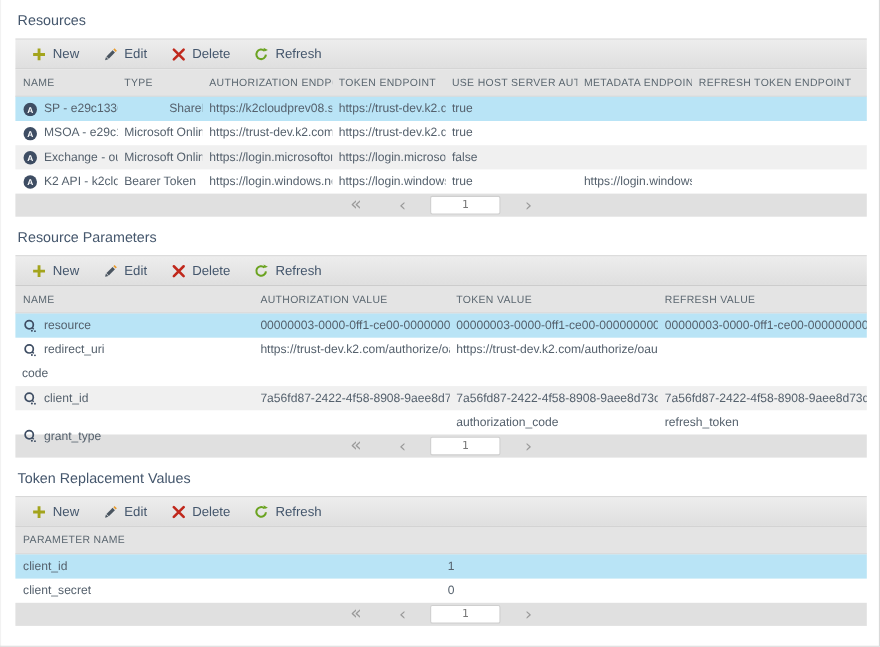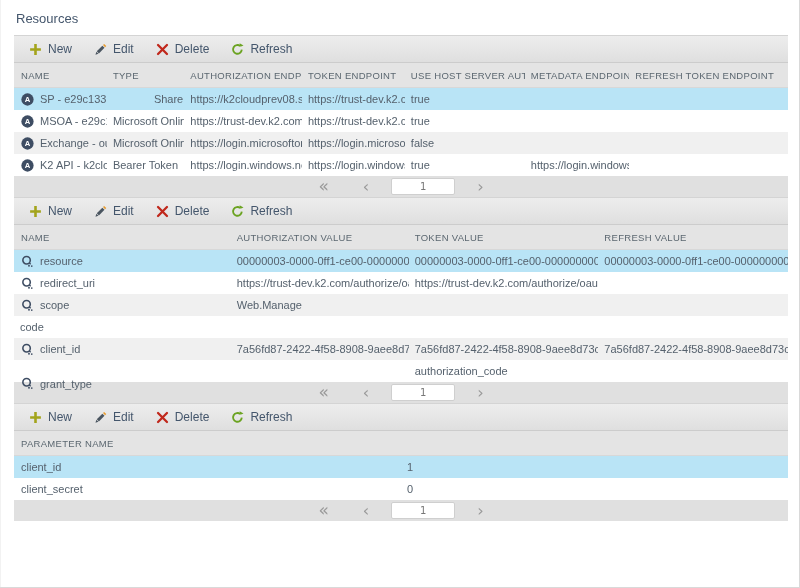--- a/index.html
+++ b/index.html
@@ -187,20 +187,21 @@
       <div class="pager">
           <span class="pg-btn pg-first">«</span>
           <span class="pg-btn pg-prev">‹</span>
           <span class="pg-btn pg-page">1</span>
           <span class="pg-btn pg-next">›</span>
         </div>
     </div>
   </section>
 
   <section class="section">
+    <div class="section-title">Resource Parameters</div>
     <div class="table">
       <div class="toolbar">
           <div class="tb-btn">
             <span class="tb-ic">
               <svg width="13" height="13" viewBox="0 0 14 14">
                 <path d="M5.6 1.2h2.8v4.4h4.4v2.8H8.4v4.4H5.6V8.4H1.2V5.6h4.4z" fill="#a3a41c"></path>
               </svg>
             </span>
             <span>New</span>
           </div>
@@ -264,83 +265,69 @@
                   <circle cx="8.6" cy="11.6" r="1" fill="#3e4d63"></circle>
                   <circle cx="11.6" cy="11.9" r="0.9" fill="#3e4d63"></circle>
                 </svg>
               </span>
               <span>redirect_uri</span>
             </div>
             <div class="tcell" style="width: 23%;">https://trust-dev.k2.com/authorize/oauth/2</div>
             <div class="tcell" style="width: 24.5%;">https://trust-dev.k2.com/authorize/oauth/2</div>
             <div class="tcell" style="width: 24.5%;"></div>
           </div>
+          <div class="trow">
+            <div class="tcell" style="width: 23%;">code</div>
+            <div class="tcell" style="width: 24.5%;"></div>
+            <div class="tcell" style="width: 24.5%;"></div>
+          </div>
           <div class="trow alt">
             <div class="tcell namecell" style="width: 28%;">
               <span class="row-ic">
                 <svg width="13" height="13" viewBox="0 0 14 14">
                   <circle cx="6" cy="5.6" r="4" fill="none" stroke="#3e4d63" stroke-width="1.7"></circle>
                   <path d="M8.8 8.4l1.6 1.6" stroke="#3e4d63" stroke-width="1.5"></path>
                   <circle cx="8.6" cy="11.6" r="1" fill="#3e4d63"></circle>
                   <circle cx="11.6" cy="11.9" r="0.9" fill="#3e4d63"></circle>
                 </svg>
               </span>
-              <span>scope</span>
-            </div>
-            <div class="tcell" style="width: 23%;">Web.Manage</div>
-            <div class="tcell" style="width: 24.5%;"></div>
-            <div class="tcell" style="width: 24.5%;"></div>
-          </div>
-          <div class="trow">
-            <div class="tcell" style="width: 23%;">code</div>
-            <div class="tcell" style="width: 24.5%;"></div>
-            <div class="tcell" style="width: 24.5%;"></div>
-          </div>
-          <div class="trow alt">
-            <div class="tcell namecell" style="width: 28%;">
+              <span>client_id</span>
+            </div>
+            <div class="tcell" style="width: 23%;">7a56fd87-2422-4f58-8908-9aee8d73cc9a</div>
+            <div class="tcell" style="width: 24.5%;">7a56fd87-2422-4f58-8908-9aee8d73cc9a@e2...</div>
+            <div class="tcell" style="width: 24.5%;">7a56fd87-2422-4f58-8908-9aee8d73cc9a@e2...</div>
+          </div>
+          <div class="trow">
+            <div class="tcell namecell" style="width: 28%; margin-top: 25px;">
               <span class="row-ic">
                 <svg width="13" height="13" viewBox="0 0 14 14">
                   <circle cx="6" cy="5.6" r="4" fill="none" stroke="#3e4d63" stroke-width="1.7"></circle>
                   <path d="M8.8 8.4l1.6 1.6" stroke="#3e4d63" stroke-width="1.5"></path>
                   <circle cx="8.6" cy="11.6" r="1" fill="#3e4d63"></circle>
                   <circle cx="11.6" cy="11.9" r="0.9" fill="#3e4d63"></circle>
                 </svg>
               </span>
-              <span>client_id</span>
-            </div>
-            <div class="tcell" style="width: 23%;">7a56fd87-2422-4f58-8908-9aee8d73cc9a</div>
-            <div class="tcell" style="width: 24.5%;">7a56fd87-2422-4f58-8908-9aee8d73cc9a@e2...</div>
-            <div class="tcell" style="width: 24.5%;">7a56fd87-2422-4f58-8908-9aee8d73cc9a@e2...</div>
-          </div>
-          <div class="trow">
-            <div class="tcell namecell" style="width: 28%; margin-top: 25px;">
-              <span class="row-ic">
-                <svg width="13" height="13" viewBox="0 0 14 14">
-                  <circle cx="6" cy="5.6" r="4" fill="none" stroke="#3e4d63" stroke-width="1.7"></circle>
-                  <path d="M8.8 8.4l1.6 1.6" stroke="#3e4d63" stroke-width="1.5"></path>
-                  <circle cx="8.6" cy="11.6" r="1" fill="#3e4d63"></circle>
-                  <circle cx="11.6" cy="11.9" r="0.9" fill="#3e4d63"></circle>
-                </svg>
-              </span>
               <span>grant_type</span>
             </div>
             <div class="tcell" style="width: 23%;"></div>
             <div class="tcell" style="width: 24.5%;">authorization_code</div>
+            <div class="tcell" style="width: 24.5%;">refresh_token</div>
           </div>
         </div>
       <div class="pager">
           <span class="pg-btn pg-first">«</span>
           <span class="pg-btn pg-prev">‹</span>
           <span class="pg-btn pg-page">1</span>
           <span class="pg-btn pg-next">›</span>
         </div>
     </div>
   </section>
 
   <section class="section">
+    <div class="section-title">Token Replacement Values</div>
     <div class="table">
       <div class="toolbar">
           <div class="tb-btn">
             <span class="tb-ic">
               <svg width="13" height="13" viewBox="0 0 14 14">
                 <path d="M5.6 1.2h2.8v4.4h4.4v2.8H8.4v4.4H5.6V8.4H1.2V5.6h4.4z" fill="#a3a41c"></path>
               </svg>
             </span>
             <span>New</span>
           </div>

